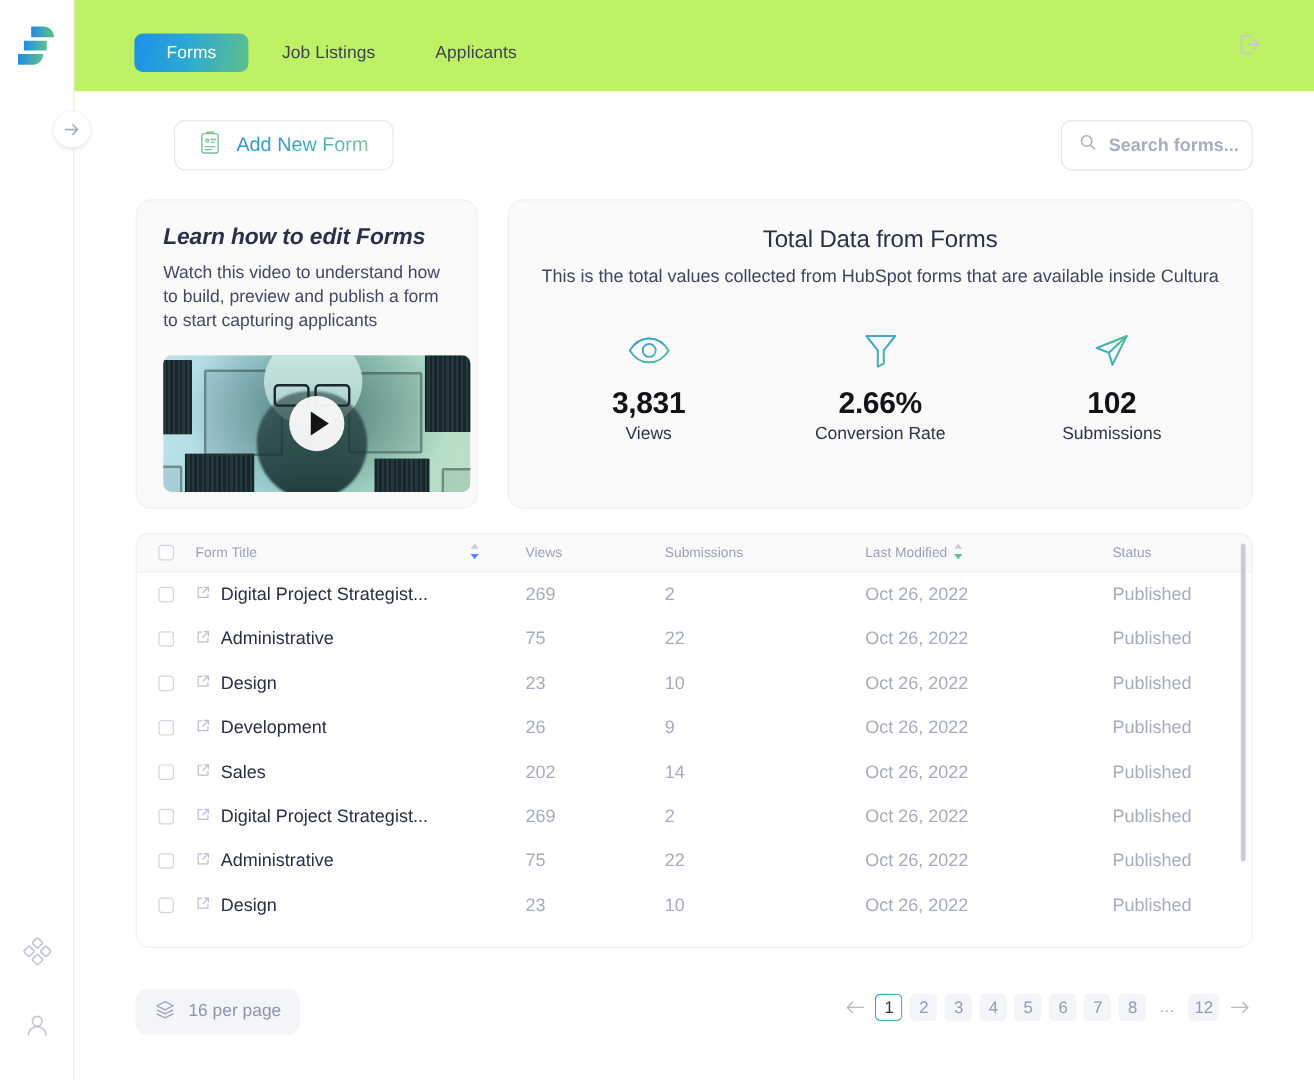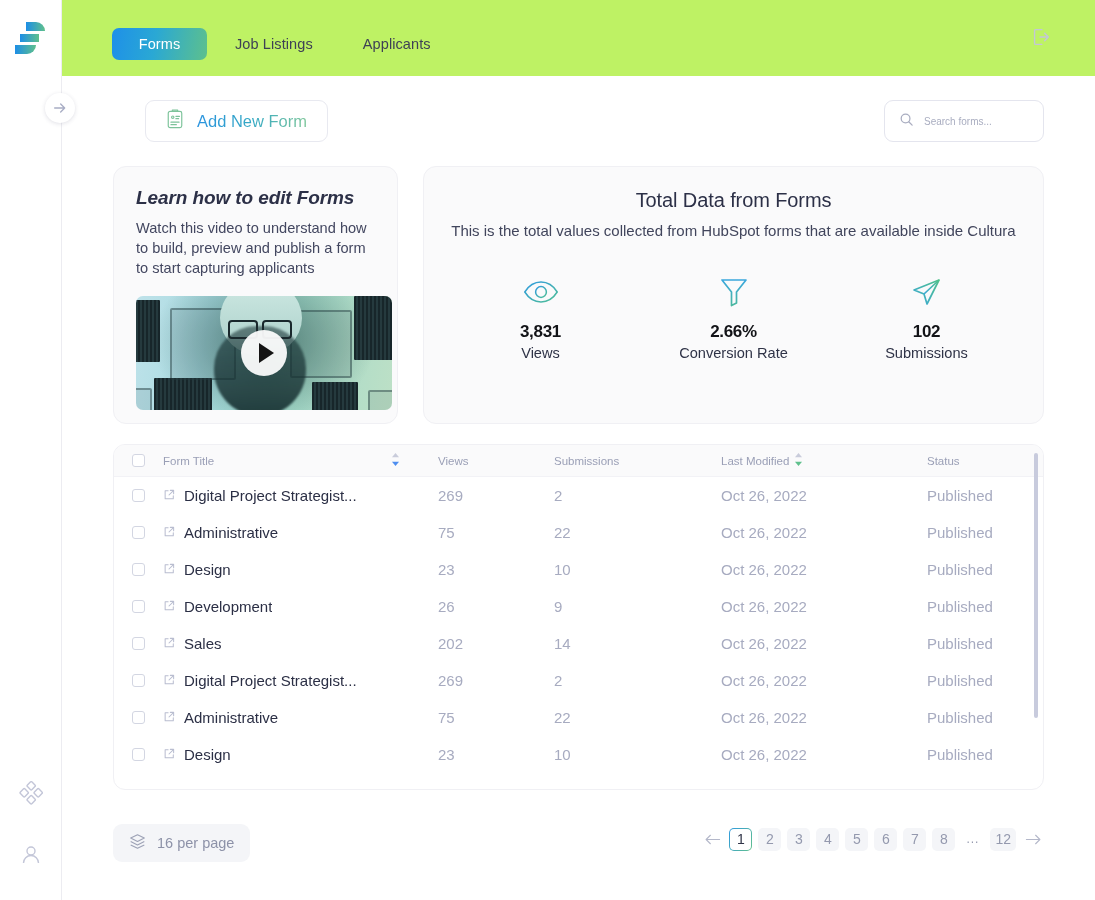--- a/index.html
+++ b/index.html
@@ -63,22 +63,22 @@
     background: linear-gradient(95deg, #2a93e0 0%, #35a9c4 50%, #7fc79a 100%);
     -webkit-background-clip: text; background-clip: text; color: transparent;
     white-space: nowrap;
   }
   .search-box {
     position: absolute; right: 0; top: 0; width: 160px; height: 42px;
     border: 1px solid #e4e5ee; border-radius: 9px; background: #fff;
     display: flex; align-items: center; gap: 10px; padding: 0 14px; cursor: text;
   }
   .search-box input {
-    border: 0; outline: 0; font-size: 10px; color: #15803d;
-    font-family: "Liberation Sans", sans-serif; width: 110px; background: transparent;
+    border: 0; outline: 0; font-size: 15px; color: #15803d;
+    font-family: "Liberation Sans", sans-serif; width: 110px; background: transparent; font-weight: bold;
   }
   .search-box input::placeholder { color: #a9adc0; }
 
   
   .cards { position: absolute; left: 51px; top: 90px; right: 51px; height: 258px; display: flex; gap: 25px; }
   .card { background: #fafafb; border: 1px solid #f0f0f4; border-radius: 13px; }
 
   .card-learn { width: 285px; flex: 0 0 285px; padding: 20px 22px 18px; }
   .card-learn h2 { font-size: 19px; font-weight: 700; color: #2c3047; letter-spacing: -.1px; font-style: italic; }
   .card-learn p { margin-top: 9px; font-size: 14.6px; line-height: 20px; color: #434760; }
@@ -104,21 +104,21 @@
   }
   .play:after { content:""; width:0; height:0; margin-left:4px;
     border-left: 15px solid #141414; border-top: 10px solid transparent; border-bottom: 10px solid transparent; }
 
   .card-stats { flex: 1; padding: 22px 20px 20px; text-align: center; }
   .card-stats h2 { font-size: 20px; font-weight: 400; color: #2c3047; letter-spacing: -.1px; }
   .card-stats .sub { margin-top: 9px; font-size: 15px; line-height: 20px; color: #41455c; }
   .kpis { margin-top: 34px; display: flex; }
   .kpi { flex: 1; display: flex; flex-direction: column; align-items: center; }
   .kpi .ico { height: 34px; display: flex; align-items: center; justify-content: center; }
-  .kpi .val { margin-top: 13px; font-size: 17px; font-weight: 700; color: #121317; letter-spacing: -.3px; }
+  .kpi .val { margin-top: 13px; font-size: 25px; font-weight: 700; color: #121317; letter-spacing: -.3px; }
   .kpi .cap { margin-top: 3px; font-size: 14.6px; color: #2f3347; }
 
   
   .table-wrap {
     position: absolute; left: 51px; top: 368px; right: 51px; height: 346px;
     border: 1px solid #f0f0f4; border-radius: 12px; background: #fff; overflow: hidden;
   }
   .thead {
     height: 32px; background: #fafafb; border-bottom: 1px solid #f2f2f6;
     display: flex; align-items: center; font-size: 11.5px; color: #9a9fb6;

